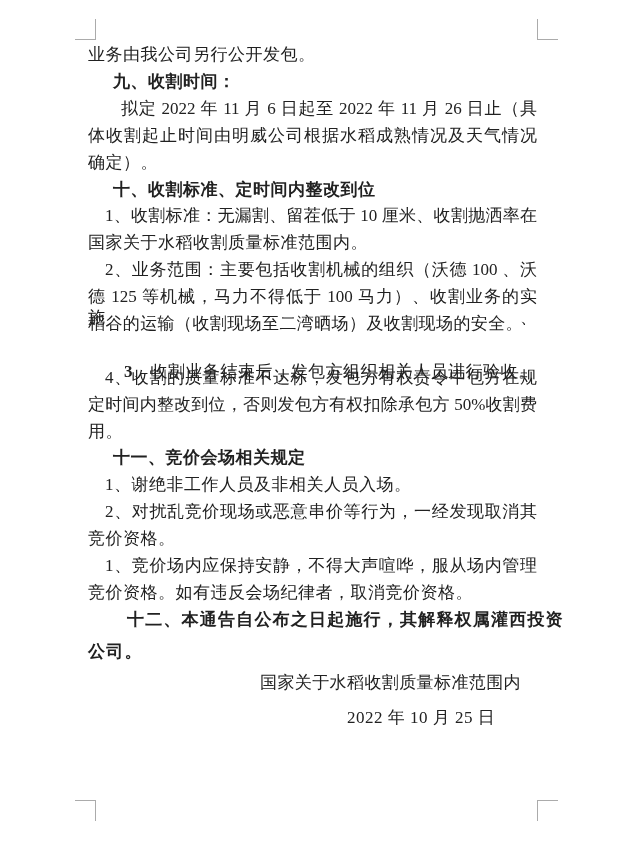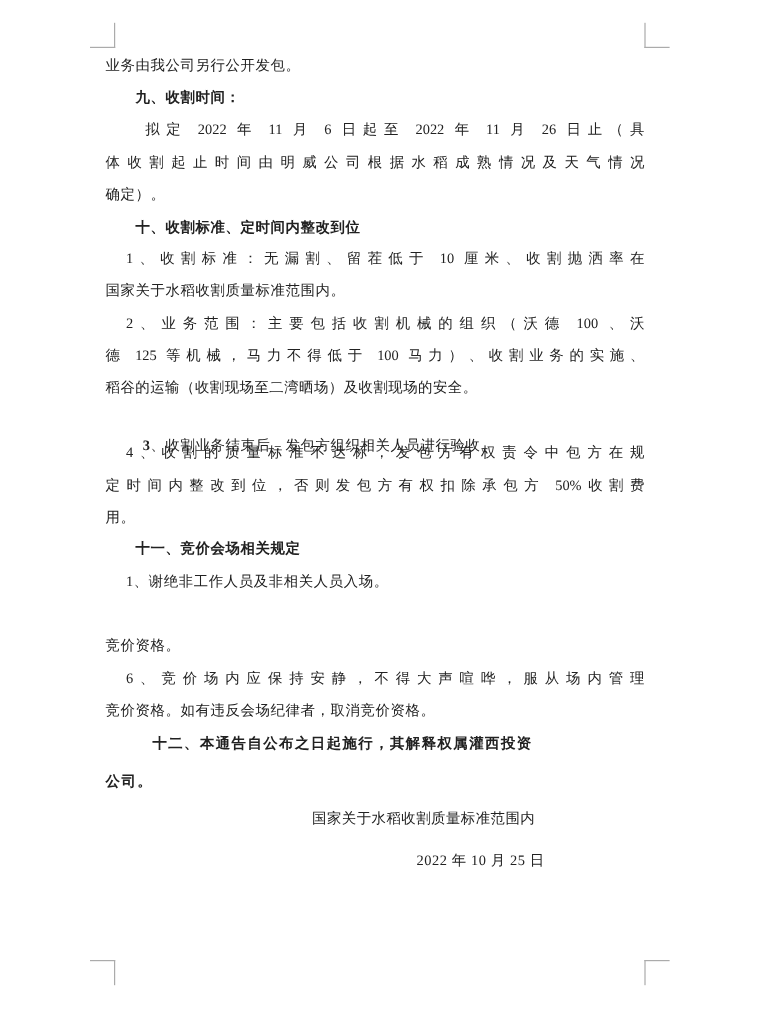--- a/index.html
+++ b/index.html
@@ -2,21 +2,21 @@
 <html style="--bg: #ffffff; --ink: #212121; --crop: #ababab;"><head>
 <meta charset="utf-8">
 <style>
   html,body{margin:0;padding:0;background:#fff;}
   .page{
     position:relative;width:633px;height:860px;background:var(--bg,#ffffff);
     font-family:"Liberation Serif","DejaVu Serif",serif;
     color:var(--ink,#212121);overflow:hidden;
   }
   .ln{
-    position:absolute;font-size:12px;line-height:21px;
+    position:absolute;font-size:17px;line-height:21px;
     letter-spacing:.5px;white-space:pre;
   }
   .j{
     letter-spacing:0;white-space:normal;
     text-align:justify;text-align-last:justify;
     -moz-text-align-last:justify;text-justify:inter-character;
   }
   .b{font-weight:700;}
   .wide{letter-spacing:1.2px;font-family:Liberation Serif, serif;}
   .tight{letter-spacing:.4px;}
@@ -57,22 +57,23 @@
     <b class="b">3</b><span>、收割业务结束后，发包方组织相关人员进行验收。</span>
   </div>
 
   <div class="ln j" style="left:105px;top:367px;width:432px">4、收割的质量标准不达标，发包方有权责令中包方在规</div>
   <div class="ln j" style="left:88px;top:394px;width:449px">定时间内整改到位，否则发包方有权扣除承包方 50%收割费</div>
   <div class="ln" style="left:88px;top:421px">用。</div>
 
   <div class="ln b" style="left:113px;top:447px">十一、竞价会场相关规定</div>
 
   <div class="ln" style="left:105px;top:474px">1、谢绝非工作人员及非相关人员入场。</div>
+  <div class="ln j" style="left:105px;top:501px;width:432px">2、对扰乱竞价现场或恶意串价等行为，一经发现取消其</div>
   <div class="ln" style="left:88px;top:528px">竞价资格。</div>
-  <div class="ln j" style="left:105px;top:555px;width:432px">6、竞价场内应保持安静，不得大声喧哗，服从场内管理</div>
+  <div class="ln j" style="left:105px;top:555px;width:432px">1、竞价场内应保持安静，不得大声喧哗，服从场内管理</div>
   <div class="ln" style="left:88px;top:582px">竞价资格。如有违反会场纪律者，取消竞价资格。</div>
 
   <div class="ln b wide" style="left:127px;top:609px">十二、本通告自公布之日起施行，其解释权属灌西投资</div>
   <div class="ln b wide" style="left:88px;top:641px">公司。</div>
 
   <div class="ln tight" style="left:260px;top:672px">国家关于水稻收割质量标准范围内</div>
   <div class="ln" style="left:347px;top:707px">2022 年 10 月 25 日</div>
 
 </div>
 

